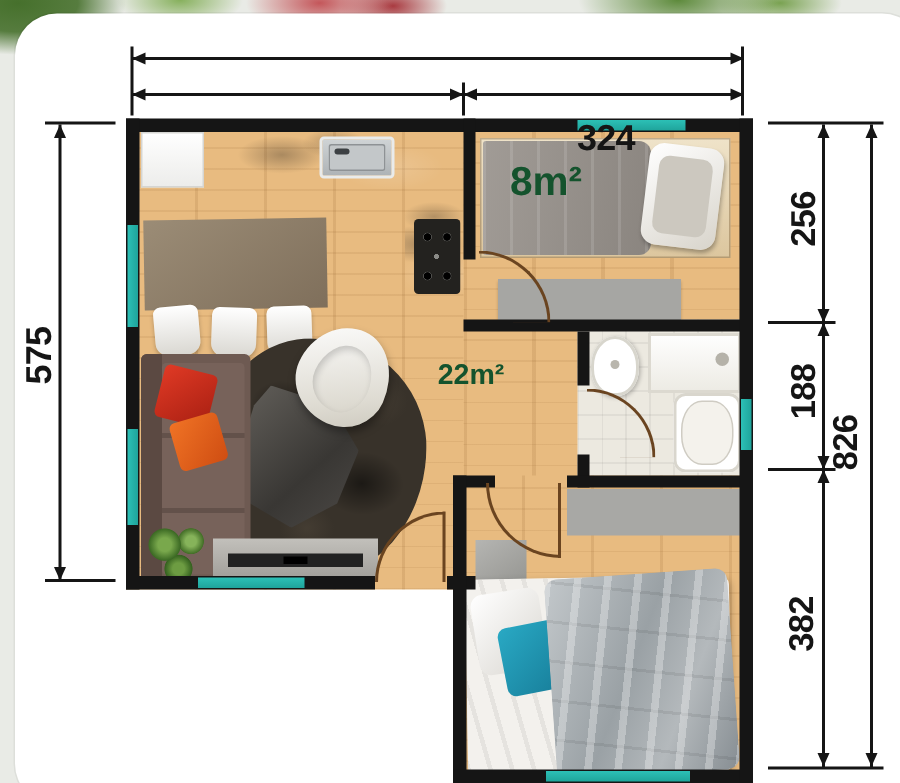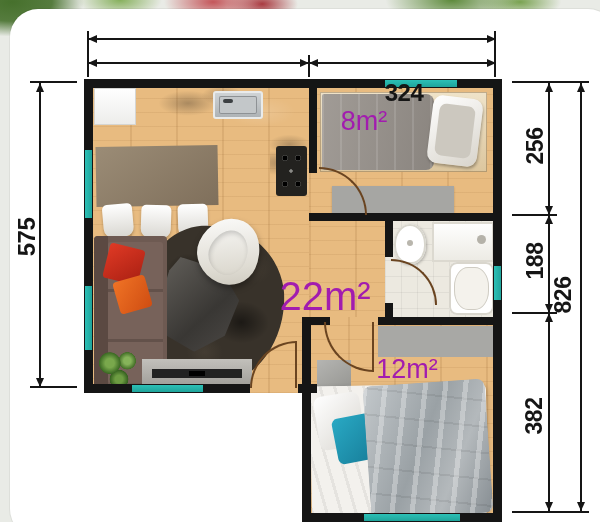--- a/index.html
+++ b/index.html
@@ -160,22 +160,22 @@
   .vdim{transform:rotate(-90deg);}
   .d710{left:253px;top:12px;width:80px;height:26px;font-size:27px;}
   .d387{left:159px;top:39px;width:80px;height:23px;font-size:24px;}
   .d324{left:364px;top:39px;width:80px;height:19px;font-size:24px;margin-top:44px;}
   .d575{left:2px;top:213px;width:50px;height:48px;font-size:24px;}
   .d256{left:510px;top:122px;width:50px;height:48px;font-size:23px;}
   .d188{left:510px;top:237px;width:50px;height:48px;font-size:23px;}
   .d826{left:538px;top:271px;width:50px;height:48px;font-size:23px;}
   .d382{left:509px;top:392px;width:50px;height:48px;font-size:23px;}
 
-  .room-label{display:flex;align-items:center;justify-content:center;font-weight:normal;color:#a21caf;}
-  .rl22{left:275px;top:234px;width:100px;height:34px;font-size:40px;margin-top:45px;}
+  .room-label{display:flex;align-items:center;justify-content:center;font-weight:bold;color:#14532d;}
+  .rl22{left:264px;top:234px;width:100px;height:34px;font-size:19px;}
   .rl8{left:324px;top:106px;width:80px;height:30px;font-size:27px;}
   .rl4{left:412px;top:241px;width:80px;height:27px;font-size:23px;}
   .rl12{left:357px;top:354px;width:100px;height:31px;font-size:27px;}
 </style>
 </head>
 <body>
 
 <div class="stage">
   <div class="garden"></div>
   <div class="sheet"></div>
@@ -291,14 +291,13 @@
 
   <div class="dim d324">324</div>
   <div class="dim vdim d575">575</div>
   <div class="dim vdim d256">256</div>
   <div class="dim vdim d188">188</div>
   <div class="dim vdim d826">826</div>
   <div class="dim vdim d382">382</div>
 
   <div class="room-label rl22">22m²</div>
   <div class="room-label rl8">8m²</div>
-  <div class="room-label rl12">12m²</div>
 </div>
 
 </body></html>

